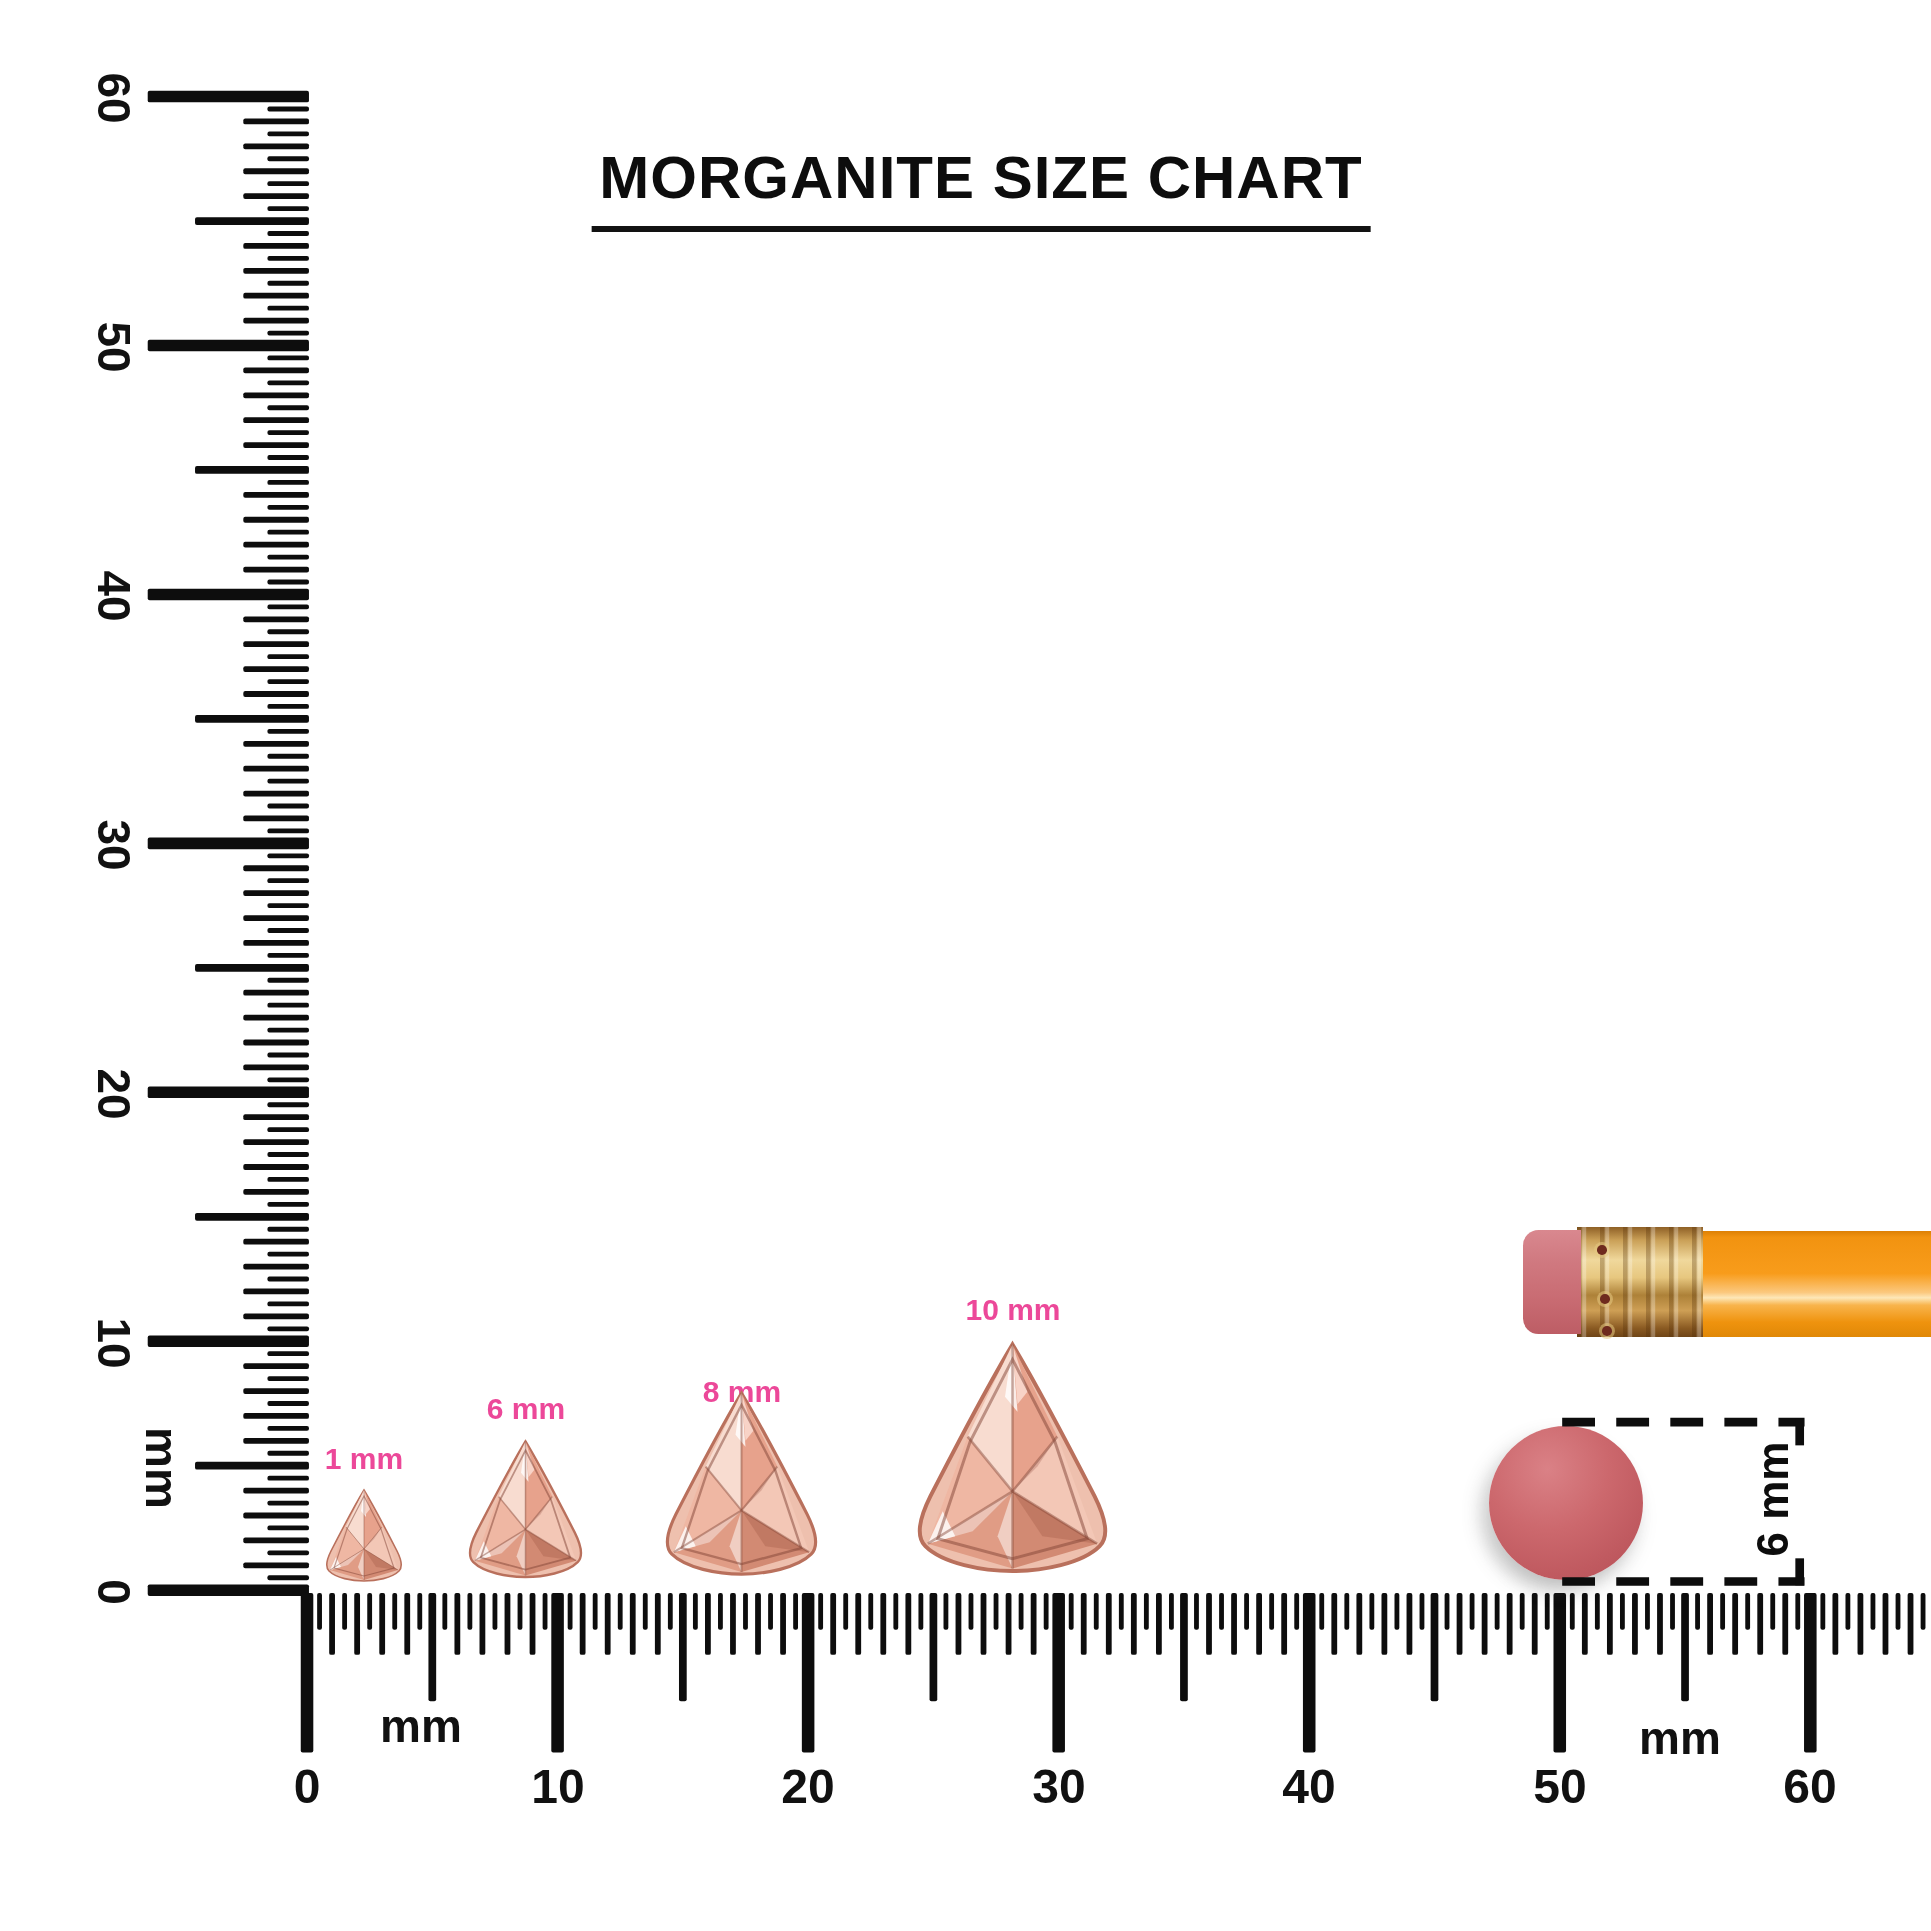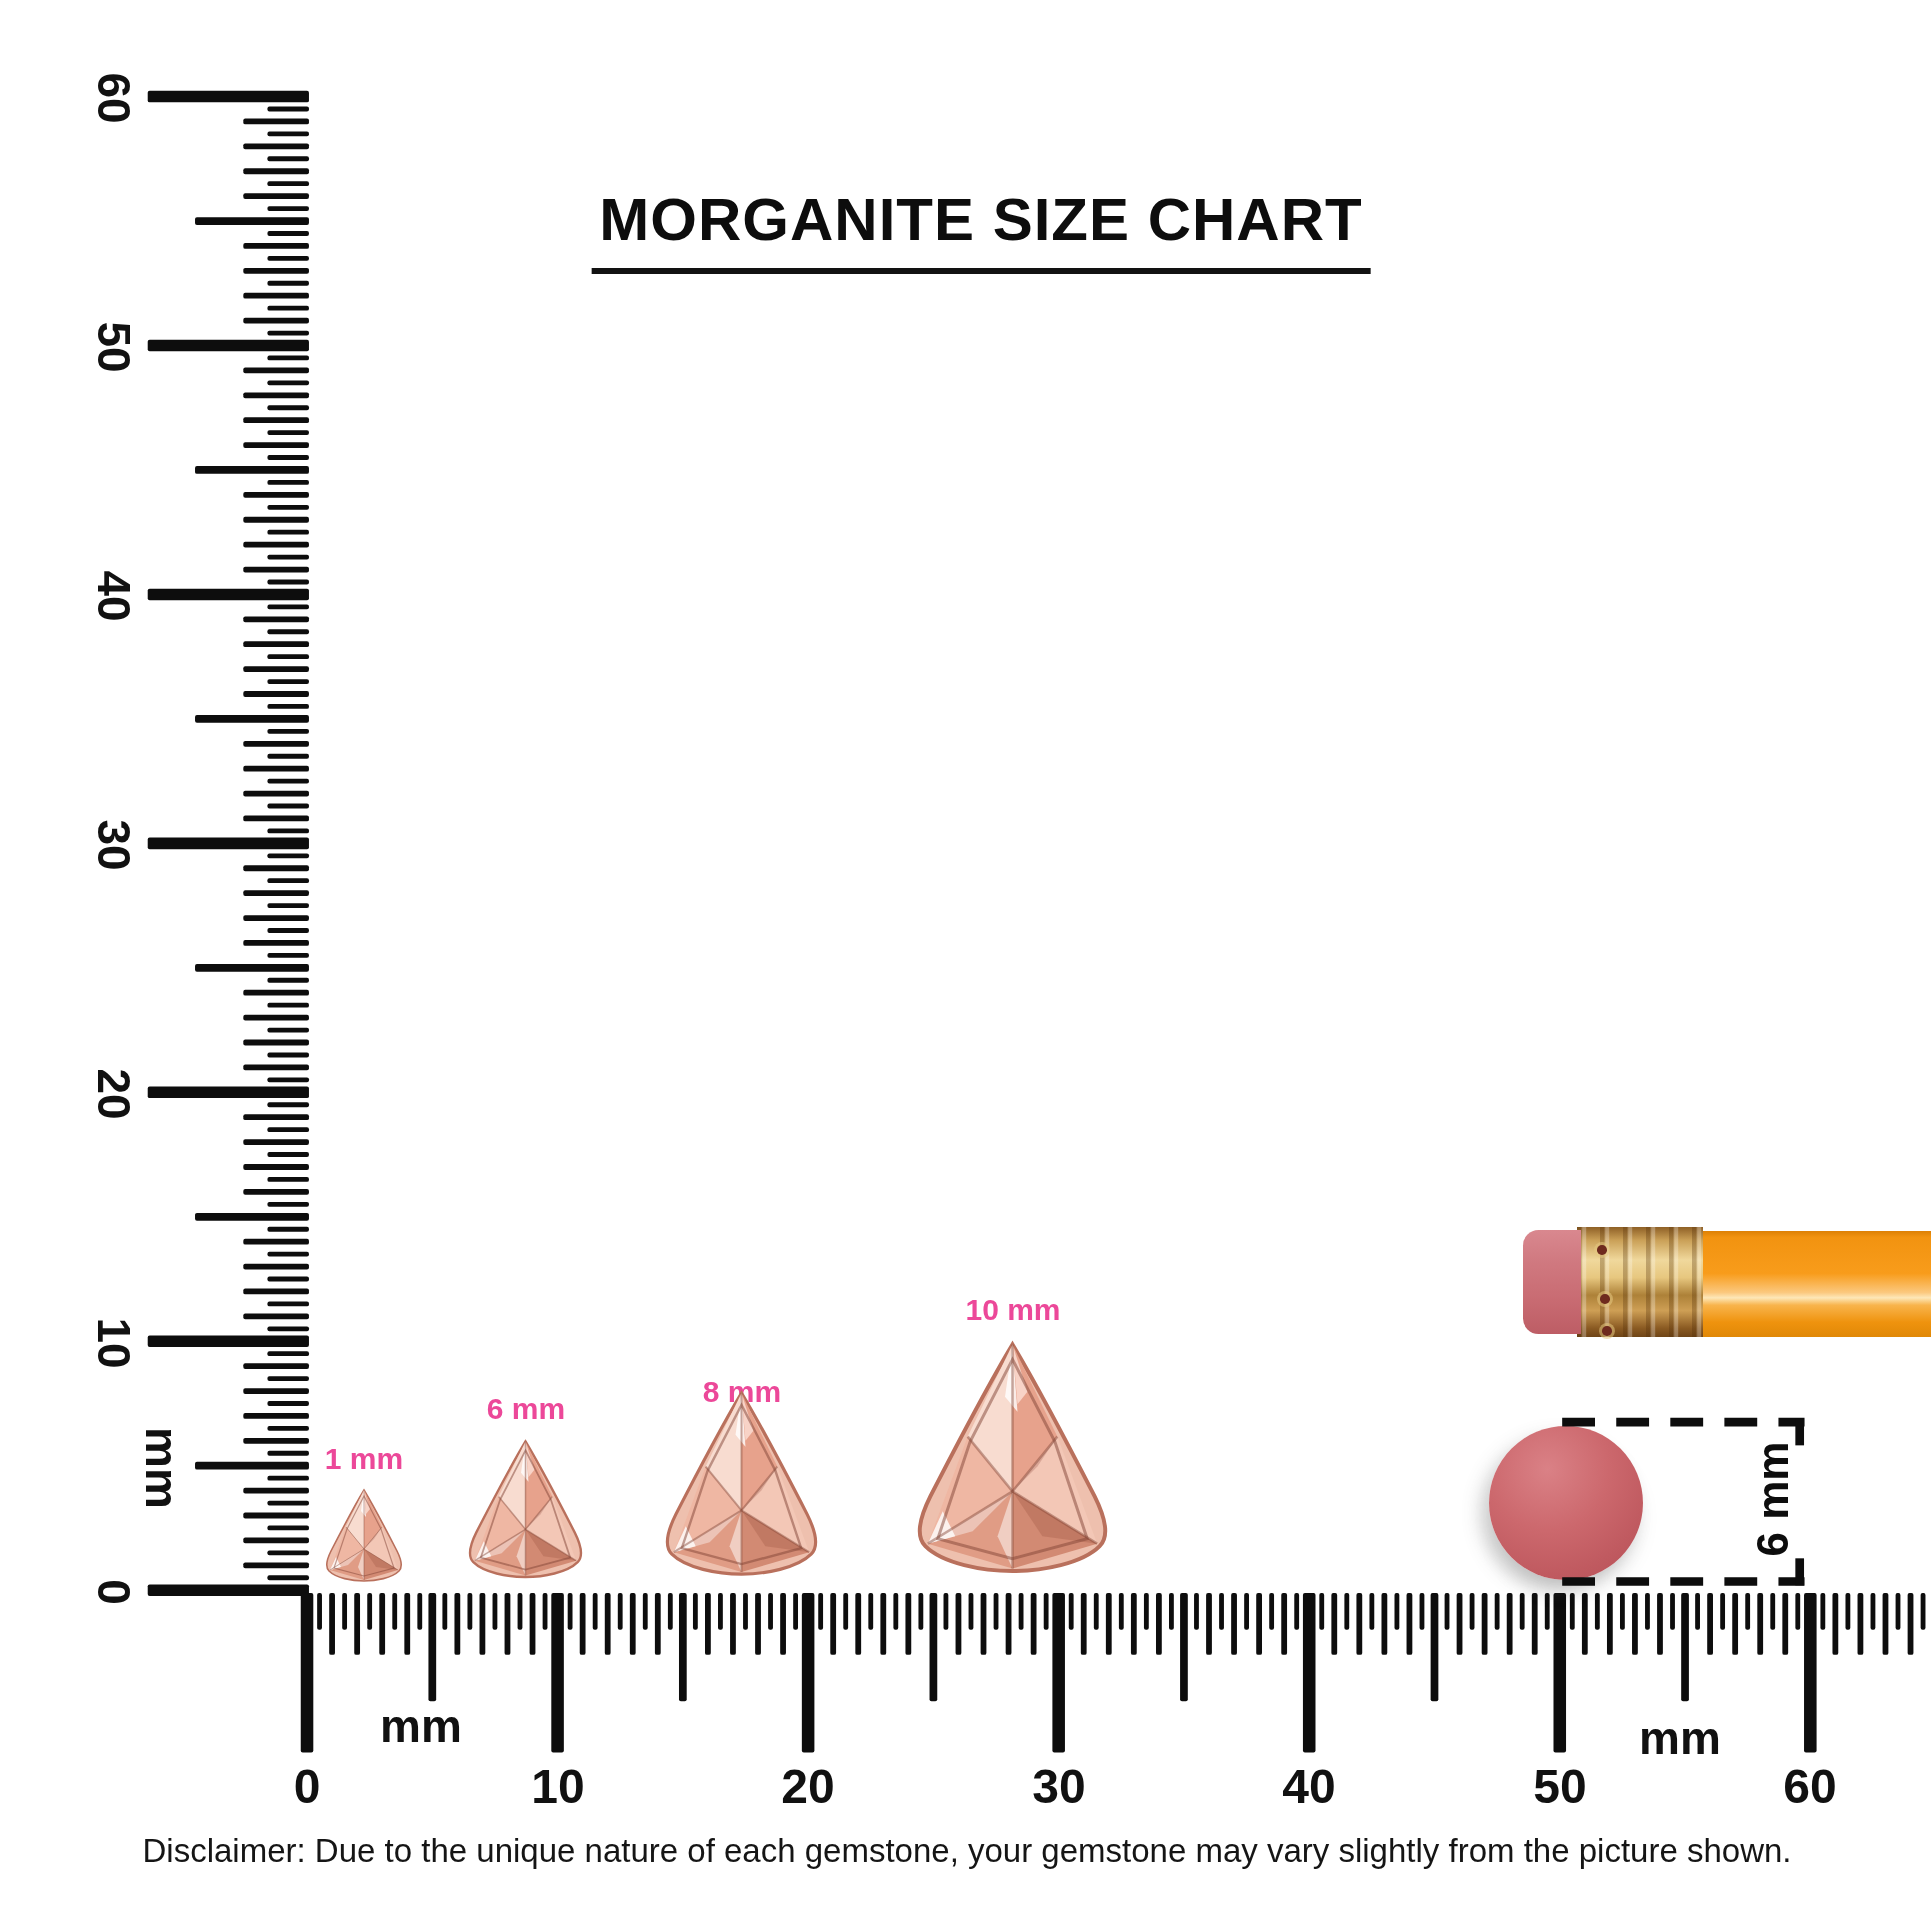--- a/index.html
+++ b/index.html
@@ -1,21 +1,21 @@
 <!DOCTYPE html>
 <html><head>
 <meta charset="utf-8">
 <style>
   html,body{margin:0;padding:0;background:#fff;}
   #stage{position:relative;width:1931px;height:1931px;background:#fff;overflow:hidden;
          font-family:"Liberation Sans",sans-serif;color:#111;}
   
   .title{position:absolute;left:981px;top:143px;transform:translateX(-50%);
          font-size:60px;font-weight:800;letter-spacing:1px;white-space:nowrap;
-         padding:0 7.7px 13.5px 7.7px;border-bottom:6.8px solid #121212;color:#0d0d0d;margin-top:42px;}
+         padding:0 7.7px 13.5px 7.7px;border-bottom:6.8px solid #121212;color:#0d0d0d;}
   
   .v-num{position:absolute;transform:translate(-50%,-50%) rotate(90deg);
          font-size:46px;font-weight:600;white-space:nowrap;color:#111;}
   .h-num{position:absolute;transform:translate(-50%,0);
          font-size:48px;font-weight:600;white-space:nowrap;color:#111;}
   .unit{position:absolute;transform:translate(-50%,-50%);
         font-size:46px;font-weight:600;white-space:nowrap;color:#111;}
   .unit.vert{transform:translate(-50%,-50%) rotate(90deg);}
   
   .gem-stone{position:absolute;}
@@ -453,15 +453,14 @@
 
   <div class="eraser-dot"></div>
   <svg class="layer" width="1931" height="1931" viewBox="0 0 2000 2000">
     <line x1="1618" y1="1473" x2="1869" y2="1473" stroke="#0d0d0d" stroke-width="9" stroke-dasharray="34 22"></line>
     <line x1="1618" y1="1638" x2="1869" y2="1638" stroke="#0d0d0d" stroke-width="9" stroke-dasharray="34 22"></line>
     <line x1="1864" y1="1469" x2="1864" y2="1497" stroke="#0d0d0d" stroke-width="9"></line>
     <line x1="1864" y1="1614" x2="1864" y2="1642" stroke="#0d0d0d" stroke-width="9"></line>
   </svg>
   <div class="dim-label">6 mm</div>
 
-  <div class="disclaimer">Disclaimer: Due to the unique nature of each gemstone, your gemstone may vary slightly from the picture shown.</div>
 </div>
 
 
 </body></html>

